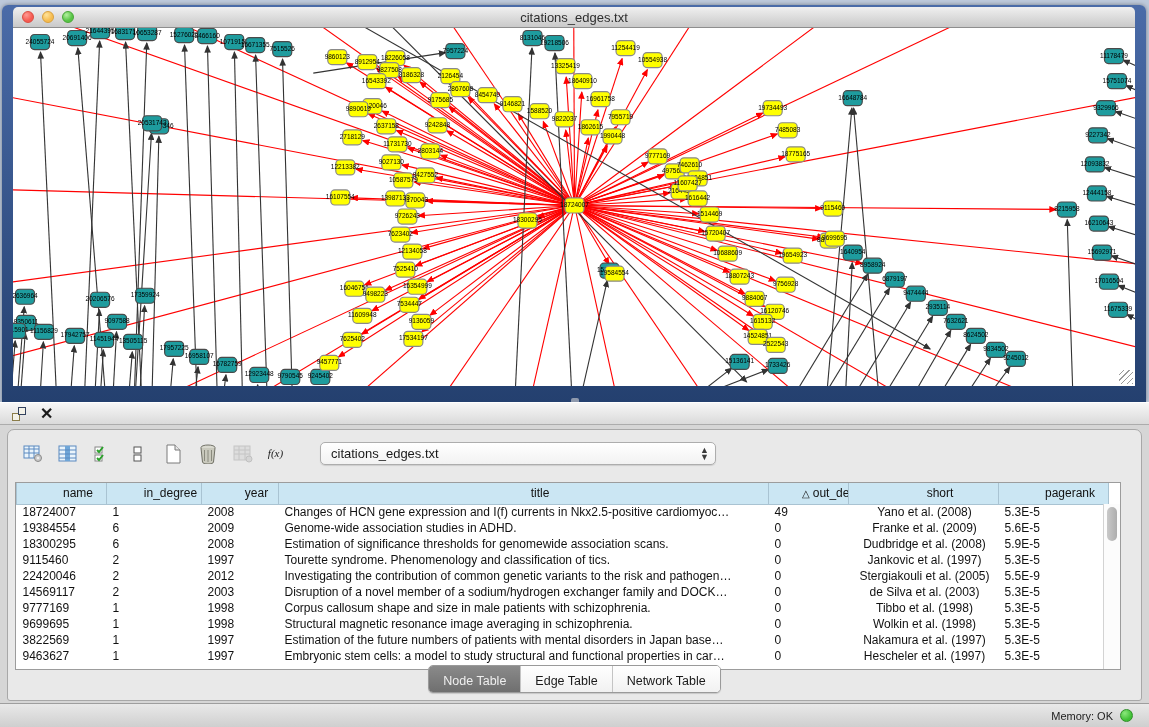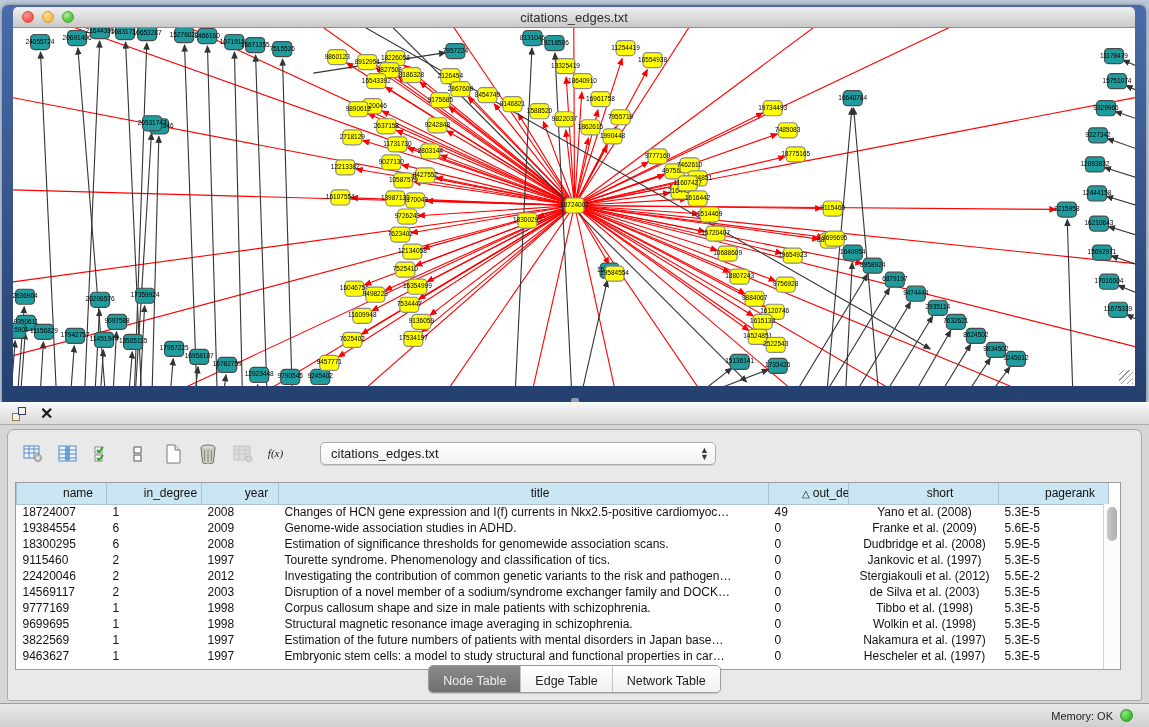--- a/index.html
+++ b/index.html
@@ -918,28 +918,28 @@
               <td>0</td>
               <td class="c-short">Jankovic et al. (1997)</td>
               <td>5.3E-5</td>
             </tr>
             <tr>
               <td>22420046</td>
               <td>2</td>
               <td>2012</td>
               <td>Investigating the contribution of common genetic variants to the risk and pathogen…</td>
               <td>0</td>
-              <td class="c-short">Stergiakouli et al. (2012)</td>
-              <td>5.5E-2</td>
+              <td class="c-short">Stergiakouli et al. (2005)</td>
+              <td>5.5E-9</td>
             </tr>
             <tr>
               <td>14569117</td>
               <td>2</td>
               <td>2003</td>
-              <td>Disruption of a novel member of a sodium/syndrome exchanger family and DOCK…</td>
+              <td>Disruption of a novel member of a sodium/hydrogen exchanger family and DOCK…</td>
               <td>0</td>
               <td class="c-short">de Silva et al. (2003)</td>
               <td>5.3E-5</td>
             </tr>
             <tr>
               <td>9777169</td>
               <td>1</td>
               <td>1998</td>
               <td>Corpus callosum shape and size in male patients with schizophrenia.</td>
               <td>0</td>

